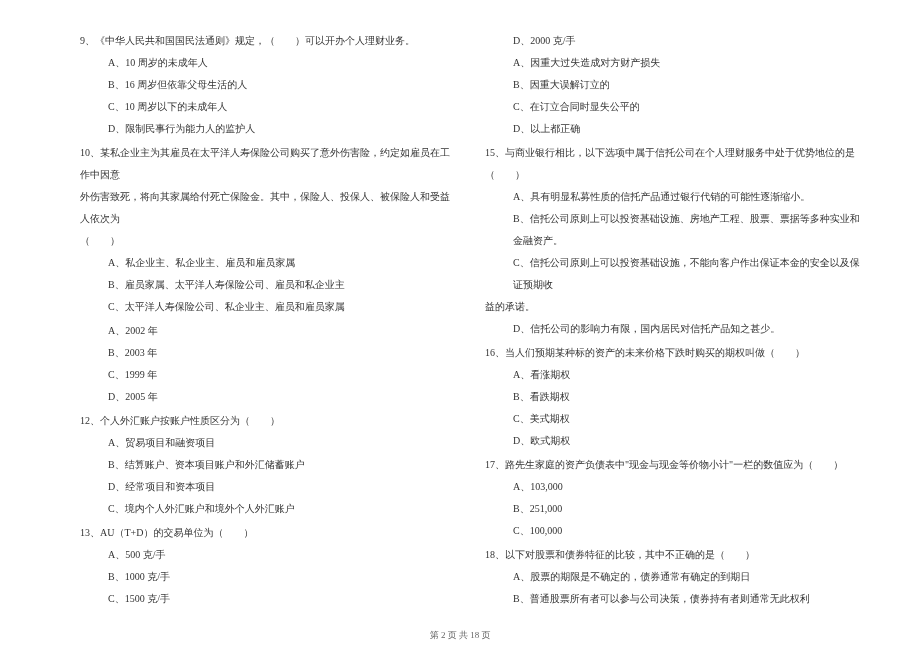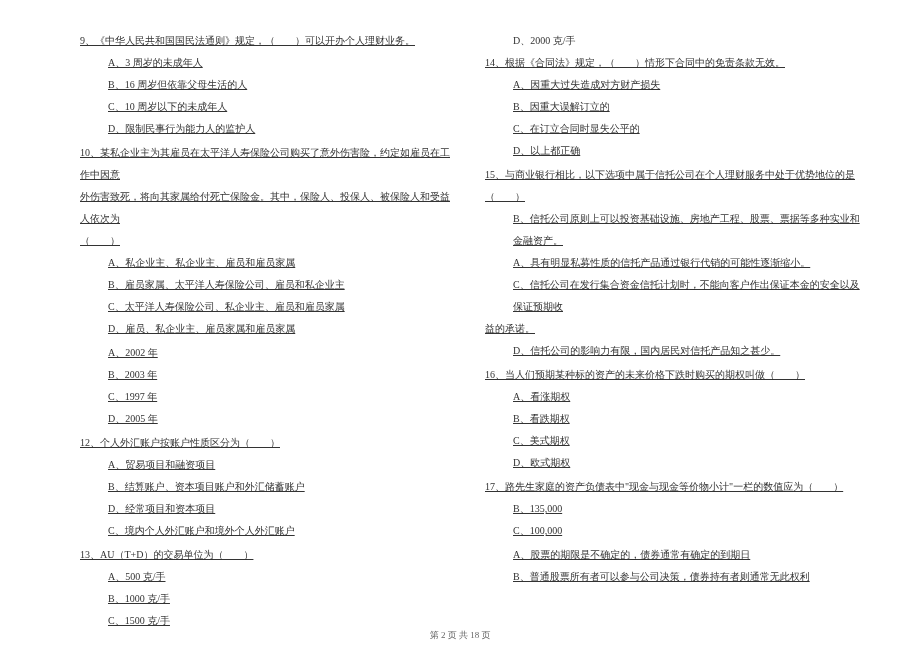--- a/index.html
+++ b/index.html
@@ -17,21 +17,20 @@
       display: flex;
       gap: 30px;
       height: 580px;
     }
     .col {
       flex: 1;
       line-height: 2.2;
     }
     .question {
       margin-bottom: 2px;
-      text-decoration: underline;
     }
     .q-text {
       text-indent: 0;
     }
     .q-cont {
       text-indent: 0;
     }
     .opt {
       padding-left: 28px;
     }
@@ -45,85 +44,85 @@
       color: #666;
     }
   </style>
 </head>
 <body>
 
 <div class="columns">
   <div class="col">
     <div class="question">
       <div class="q-text">9、《中华人民共和国国民法通则》规定，（　　）可以开办个人理财业务。</div>
-      <div class="opt">A、3 周岁的未成年人</div>
+      <div class="opt">A、10 周岁的未成年人</div>
       <div class="opt">B、16 周岁但依靠父母生活的人</div>
       <div class="opt">C、10 周岁以下的未成年人</div>
       <div class="opt">D、限制民事行为能力人的监护人</div>
     </div>
     <div class="question">
       <div class="q-text">10、某私企业主为其雇员在太平洋人寿保险公司购买了意外伤害险，约定如雇员在工作中因意</div>
       <div class="q-cont">外伤害致死，将向其家属给付死亡保险金。其中，保险人、投保人、被保险人和受益人依次为</div>
       <div class="q-cont">（　　）</div>
       <div class="opt">A、私企业主、私企业主、雇员和雇员家属</div>
       <div class="opt">B、雇员家属、太平洋人寿保险公司、雇员和私企业主</div>
       <div class="opt">C、太平洋人寿保险公司、私企业主、雇员和雇员家属</div>
-      <div class="opt">D、雇员、私企业主、雇员家属和雇员家属</div>
     </div>
     <div class="question">
       <div class="opt">A、2002 年</div>
       <div class="opt">B、2003 年</div>
-      <div class="opt">C、1997 年</div>
+      <div class="opt">C、1999 年</div>
       <div class="opt">D、2005 年</div>
     </div>
     <div class="question">
       <div class="q-text">12、个人外汇账户按账户性质区分为（　　）</div>
       <div class="opt">A、贸易项目和融资项目</div>
       <div class="opt">B、结算账户、资本项目账户和外汇储蓄账户</div>
       <div class="opt">D、经常项目和资本项目</div>
       <div class="opt">C、境内个人外汇账户和境外个人外汇账户</div>
     </div>
     <div class="question">
       <div class="q-text">13、AU（T+D）的交易单位为（　　）</div>
       <div class="opt">A、500 克/手</div>
       <div class="opt">B、1000 克/手</div>
       <div class="opt">C、1500 克/手</div>
     </div>
   </div>
 
   <div class="col">
     <div class="opt">D、2000 克/手</div>
     <div class="question">
-      <div class="q-text">14、根据《合同法》规定，（　　）情形下合同中的免责条款无效。</div>
       <div class="opt">A、因重大过失造成对方财产损失</div>
       <div class="opt">B、因重大误解订立的</div>
       <div class="opt">C、在订立合同时显失公平的</div>
       <div class="opt">D、以上都正确</div>
     </div>
     <div class="question">
       <div class="q-text">15、与商业银行相比，以下选项中属于信托公司在个人理财服务中处于优势地位的是（　　）</div>
+      <div class="opt">A、具有明显私募性质的信托产品通过银行代销的可能性逐渐缩小。</div>
       <div class="opt">B、信托公司原则上可以投资基础设施、房地产工程、股票、票据等多种实业和金融资产。</div>
-      <div class="opt">A、具有明显私募性质的信托产品通过银行代销的可能性逐渐缩小。</div>
-      <div class="opt">C、信托公司在发行集合资金信托计划时，不能向客户作出保证本金的安全以及保证预期收</div>
+      <div class="opt">C、信托公司原则上可以投资基础设施，不能向客户作出保证本金的安全以及保证预期收</div>
       <div class="q-cont">益的承诺。</div>
       <div class="opt">D、信托公司的影响力有限，国内居民对信托产品知之甚少。</div>
     </div>
     <div class="question">
       <div class="q-text">16、当人们预期某种标的资产的未来价格下跌时购买的期权叫做（　　）</div>
       <div class="opt">A、看涨期权</div>
       <div class="opt">B、看跌期权</div>
       <div class="opt">C、美式期权</div>
       <div class="opt">D、欧式期权</div>
     </div>
     <div class="question">
       <div class="q-text">17、路先生家庭的资产负债表中"现金与现金等价物小计"一栏的数值应为（　　）</div>
-      <div class="opt">B、135,000</div>
+      <div class="opt">A、103,000</div>
+      <div class="opt">B、251,000</div>
       <div class="opt">C、100,000</div>
     </div>
     <div class="question">
+      <div class="q-text">18、以下对股票和债券特征的比较，其中不正确的是（　　）</div>
       <div class="opt">A、股票的期限是不确定的，债券通常有确定的到期日</div>
       <div class="opt">B、普通股票所有者可以参与公司决策，债券持有者则通常无此权利</div>
 
     </div>
   </div>
 </div>
 
 <div class="footer">第 2 页 共 18 页</div>
 
 </body></html>

